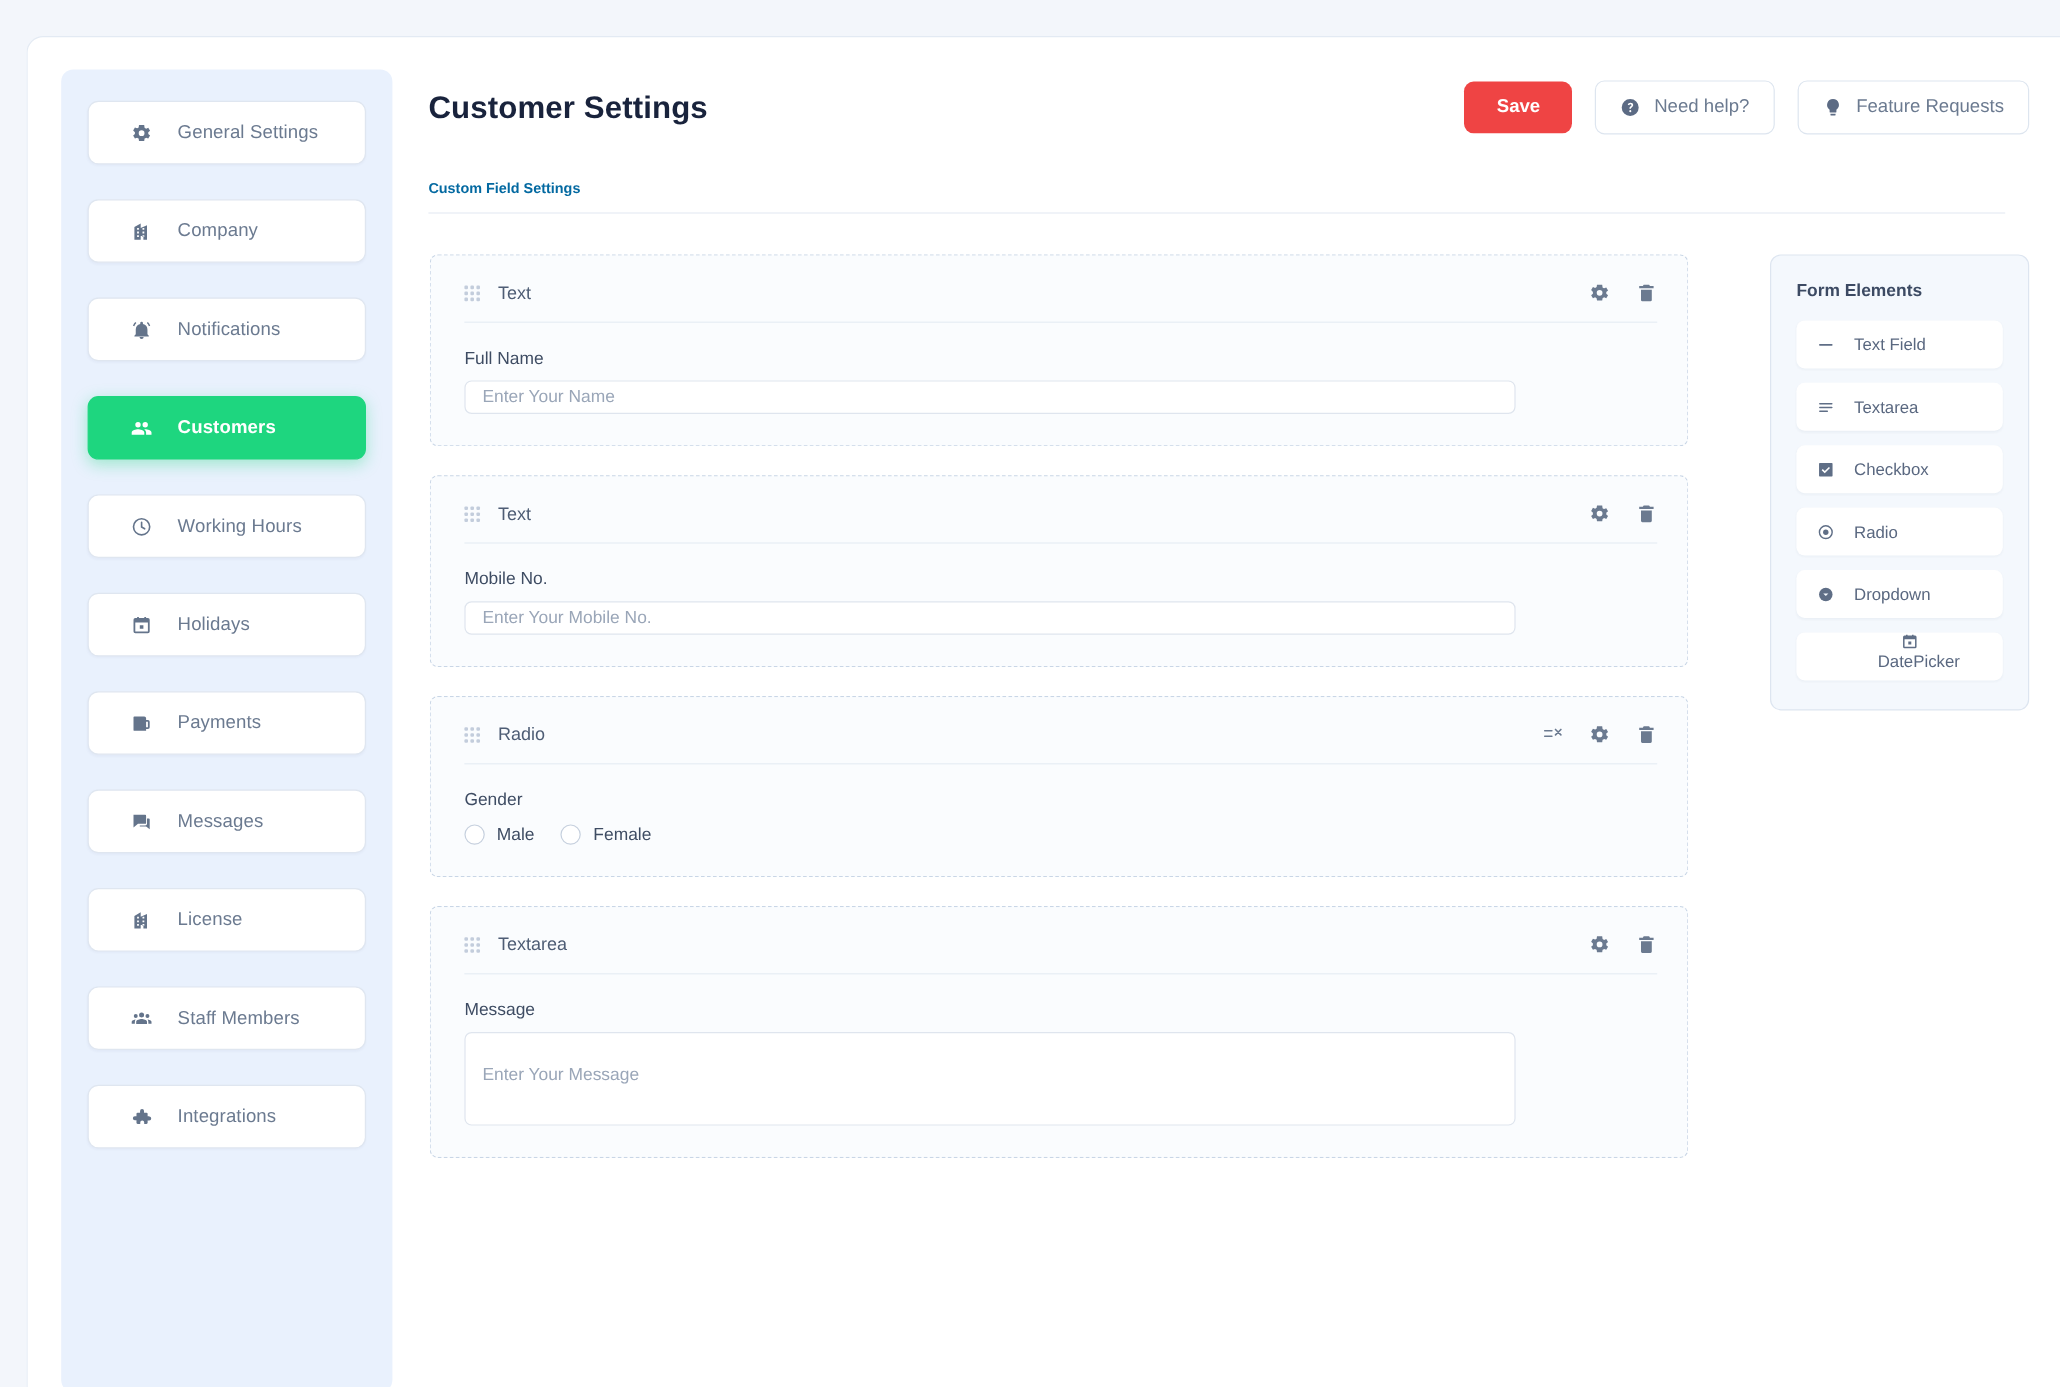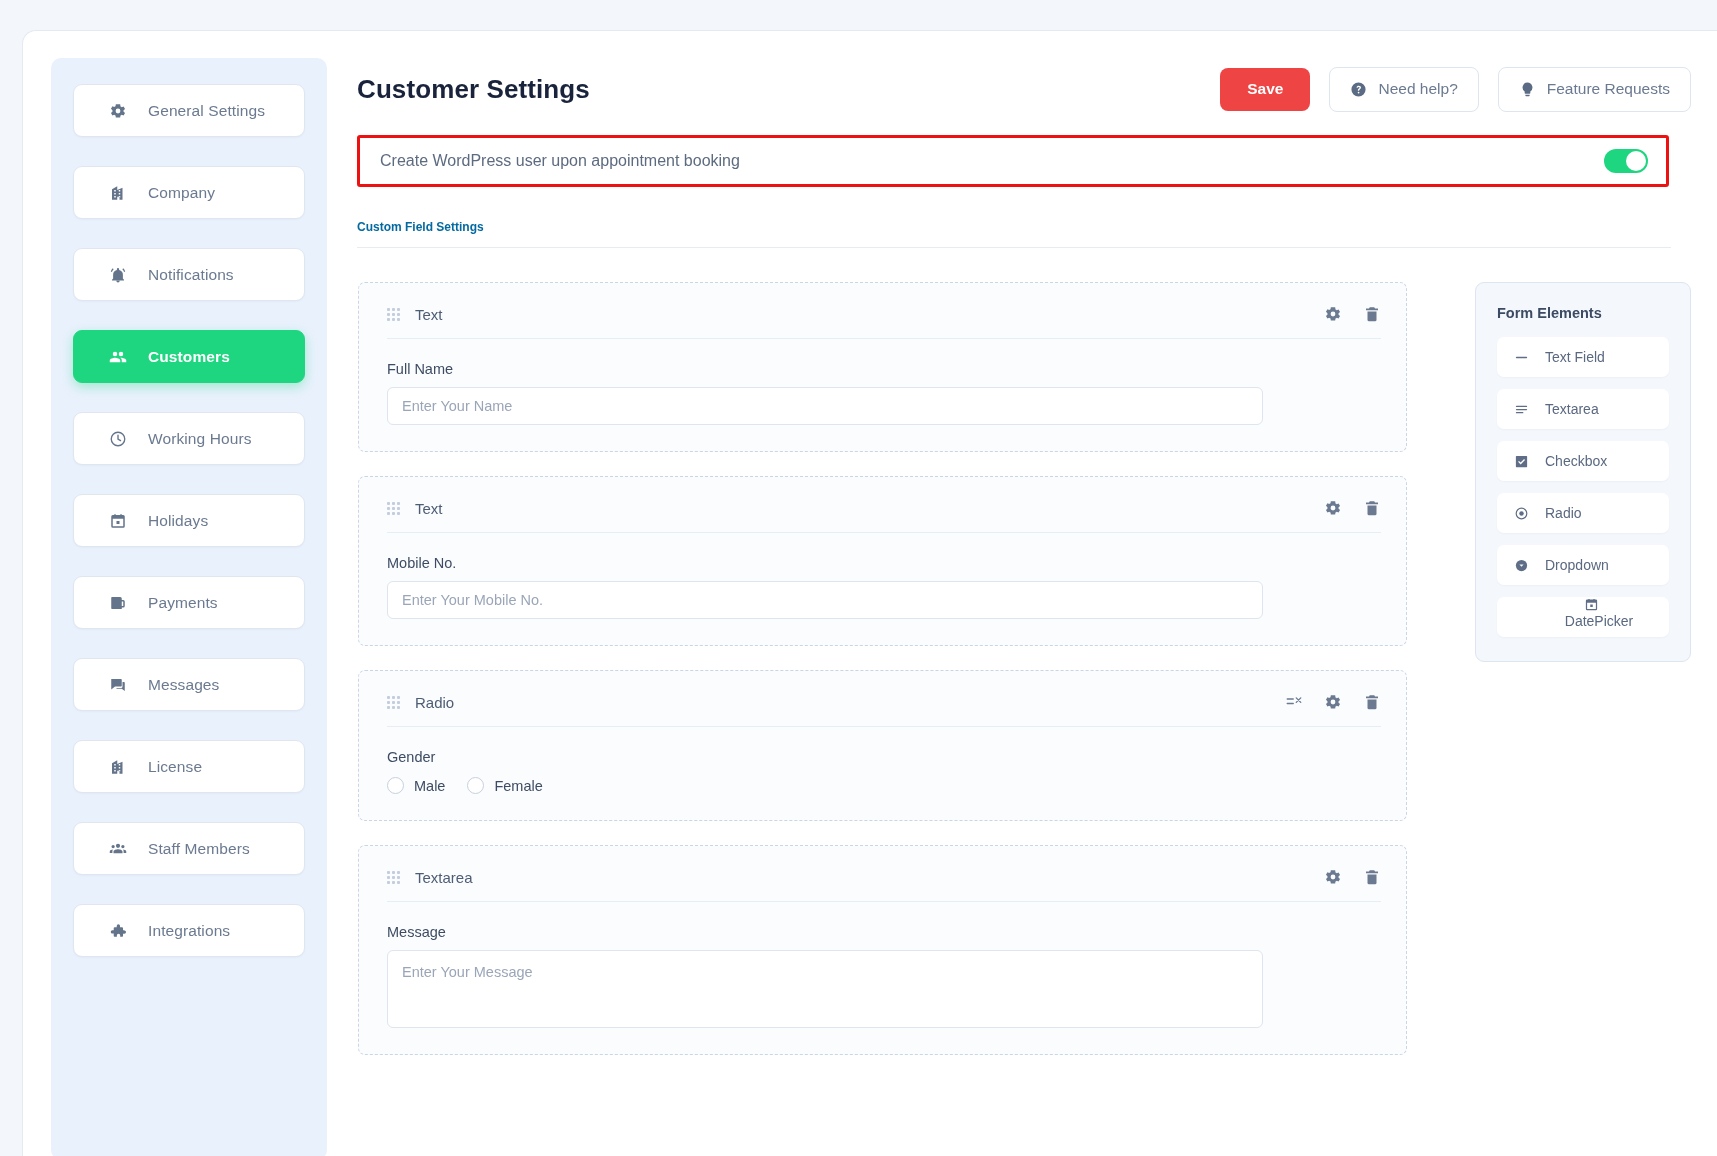--- a/index.html
+++ b/index.html
@@ -212,42 +212,42 @@
   .head-actions .act { color: #6b7a90; cursor: pointer; display: inline-flex; }
   .head-actions .act svg { width: 18px; height: 18px; display: block; }
 
   .field-label {
     margin-top: 22px;
     font-size: 14.5px;
     color: #3e4c63;
   }
   .field-input {
     margin-top: 10px;
-    height: 38px;
+    height: 28px;
     border: 1px solid #dfe5ee;
     border-radius: 6px;
     background: #ffffff;
     width: 100%;
     max-width: 876px;
     display: flex;
     align-items: center;
     padding: 0 14px;
     font-size: 14.5px;
     color: #9aa6b8;
     cursor: text;
   }
   .field-textarea {
     margin-top: 10px;
     height: 78px;
     border: 1px solid #dfe5ee;
     border-radius: 6px;
     background: #ffffff;
     width: 100%;
     max-width: 876px;
-    padding: 13px 14px;
+    padding: 27px 14px;
     font-size: 14.5px;
     color: #9aa6b8;
     cursor: text;
   }
   .radio-row {
     margin-top: 12px;
     display: flex;
     align-items: center;
     gap: 22px;
   }
@@ -406,26 +406,20 @@
           <span class="ico">
             <svg viewBox="0 0 24 24" fill="currentColor">
                 <path d="M12 2a7 7 0 00-4 12.7V17a1 1 0 001 1h6a1 1 0 001-1v-2.3A7 7 0 0012 2zm-3 17.5h6v1a1 1 0 01-1 1h-4a1 1 0 01-1-1v-1z"></path>
               </svg>
           </span>
           <span>Feature Requests</span>
         </div>
       </div>
     </div>
 
-    <div class="wp-row-wrap">
-      <span class="wp-row-label">Create WordPress user upon appointment booking</span>
-      <div class="toggle">
-        <span class="knob"></span>
-      </div>
-    </div>
 
     <div class="section-title">Custom Field Settings</div>
     <div class="section-rule"></div>
 
     <div class="builder">
       <div class="fields-col" id="fields-col">
           <div class="field-card">
             <div class="field-card-head">
               <span class="drag-dots">
                 <i></i>

